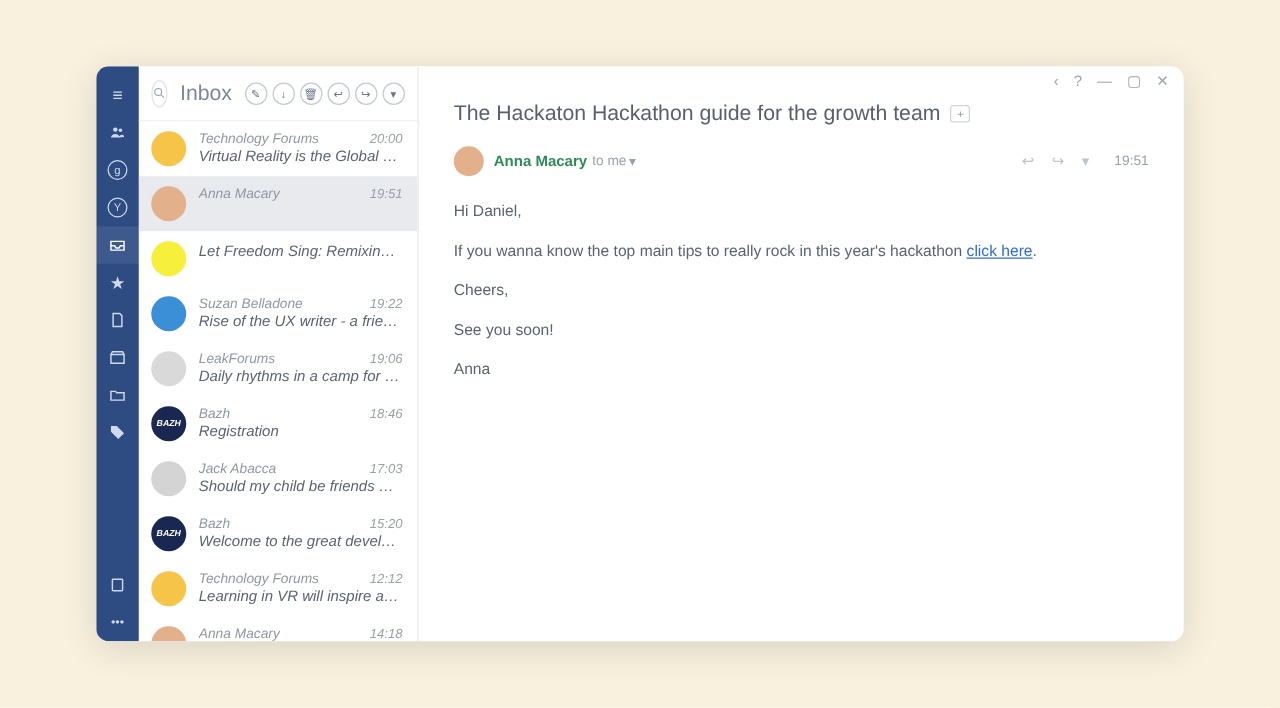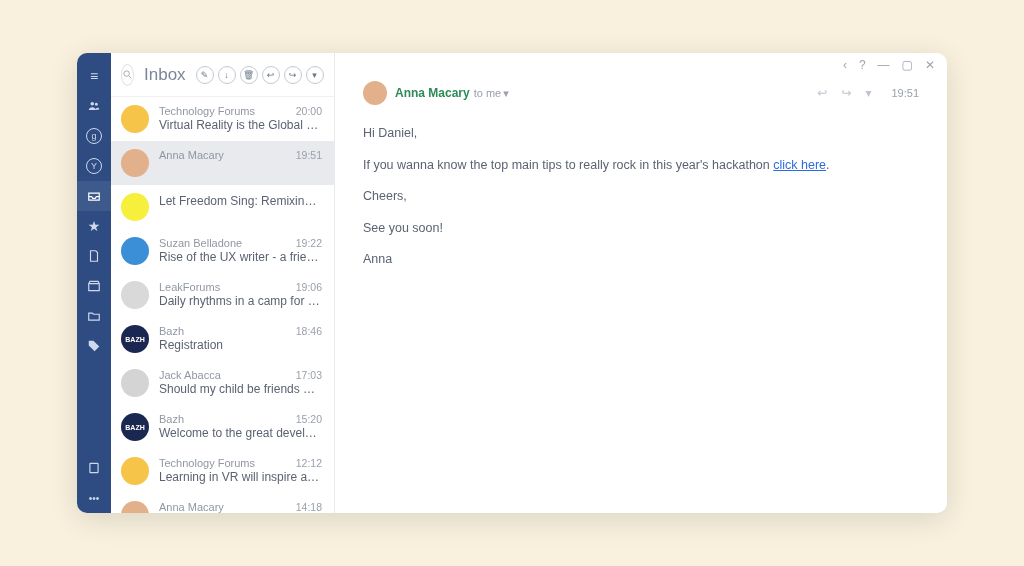--- a/index.html
+++ b/index.html
@@ -55,21 +55,21 @@
     color: #9aa6b2; cursor: pointer;
   }
   .folder-title { font-size: 17px; color: #7b8799; font-weight: 300; }
   .hdr-actions { margin-left: auto; display: flex; gap: 4px; }
   .hdr-actions .circ {
     width: 18px; height: 18px;
     border: 1px solid #c4c9d2; border-radius: 50%;
     display: flex; align-items: center; justify-content: center;
     color: #6a7585; font-size: 9px; cursor: pointer;
   }
-  .items { flex: 1; overflow: hidden; }
+  .items { flex: 1; overflow: hidden; font-style: italic; }
   .item {
     display: flex; gap: 10px;
     padding: 8px 12px 8px 10px;
     cursor: pointer;
   }
   .item.selected { background: #e9eaee; }
   .avatar {
     width: 28px; height: 28px; border-radius: 50%;
     flex: 0 0 28px;
     display: flex; align-items: center; justify-content: center;
@@ -298,20 +298,24 @@
 
   <div class="reader">
     <div class="window-ctrls">
       <span>‹</span>
       <span>?</span>
       <span>—</span>
       <span>▢</span>
       <span>✕</span>
     </div>
     <div class="reader-inner">
+      <div class="msg-title">
+        <span>The Hackaton Hackathon guide for the growth team</span>
+        <span class="tag-btn">+</span>
+      </div>
       <div class="msg-meta">
         <div class="avatar av-am"></div>
         <span class="meta-from">Anna Macary</span>
         <span class="meta-to">to me</span>
         <span class="meta-to" style="margin-left:2px">▾</span>
         <div class="meta-actions" id="meta-actions">
             <span>↩</span>
             <span>↪</span>
             <span>▾</span>
             <span class="meta-time">19:51</span>

